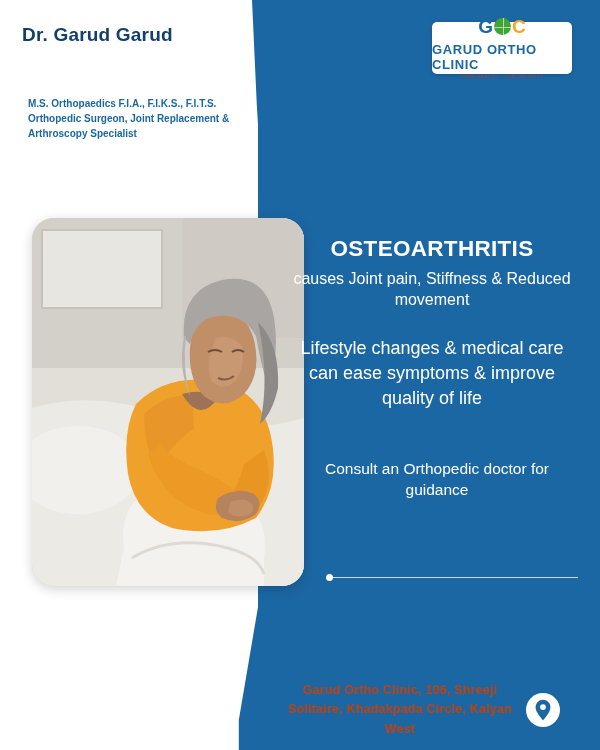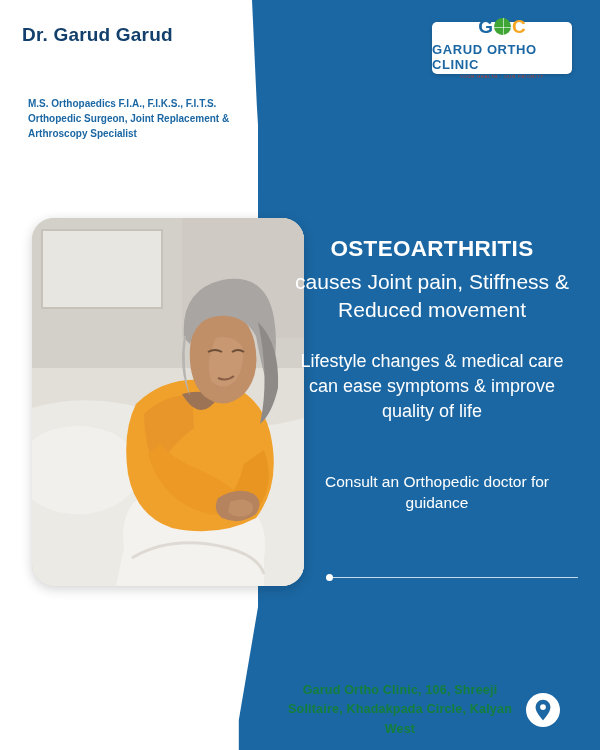--- a/index.html
+++ b/index.html
@@ -128,21 +128,21 @@
     color: #ffffff;
   }
   .headline {
     font-size: 22.5px;
     font-weight: bold;
     letter-spacing: 0.3px;
     line-height: 1.15;
   }
   .sub1 {
     margin-top: 6px;
-    font-size: 21px;
+    font-size: 16px;
     line-height: 1.32;
   }
   .sub2 {
     margin-top: 26px;
     font-size: 18px;
     font-weight: normal;
     line-height: 1.38;
   }
   .consult {
     margin-top: 48px;
@@ -174,21 +174,21 @@
     left: 258px; top: 670px;
     width: 342px; height: 80px;
     z-index: 6;
     display: flex;
     align-items: center;
   }
   .address {
     width: 262px;
     padding-left: 22px;
     text-align: center;
-    color: #15803d;
+    color: #c2410c;
     font-size: 12.5px;
     font-weight: bold;
     line-height: 1.55;
     letter-spacing: 0.2px;
   }
   .pin {
     width: 34px; height: 34px;
     border-radius: 50%;
     background: #ffffff;
     display: flex; align-items: center; justify-content: center;

